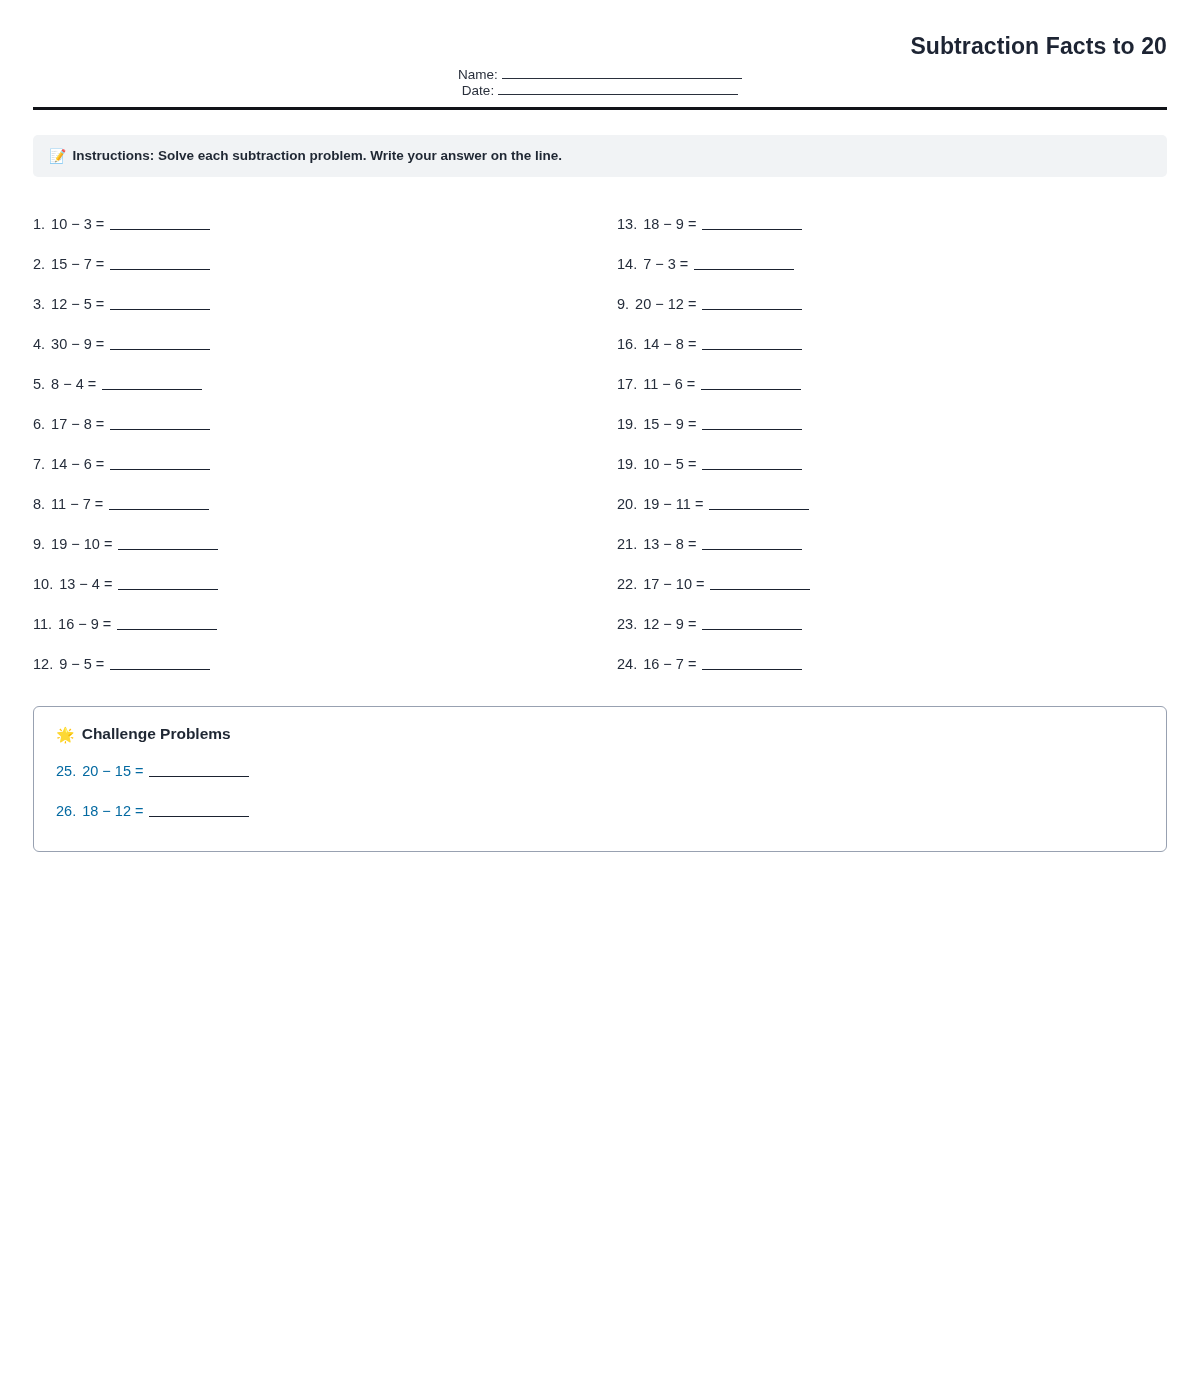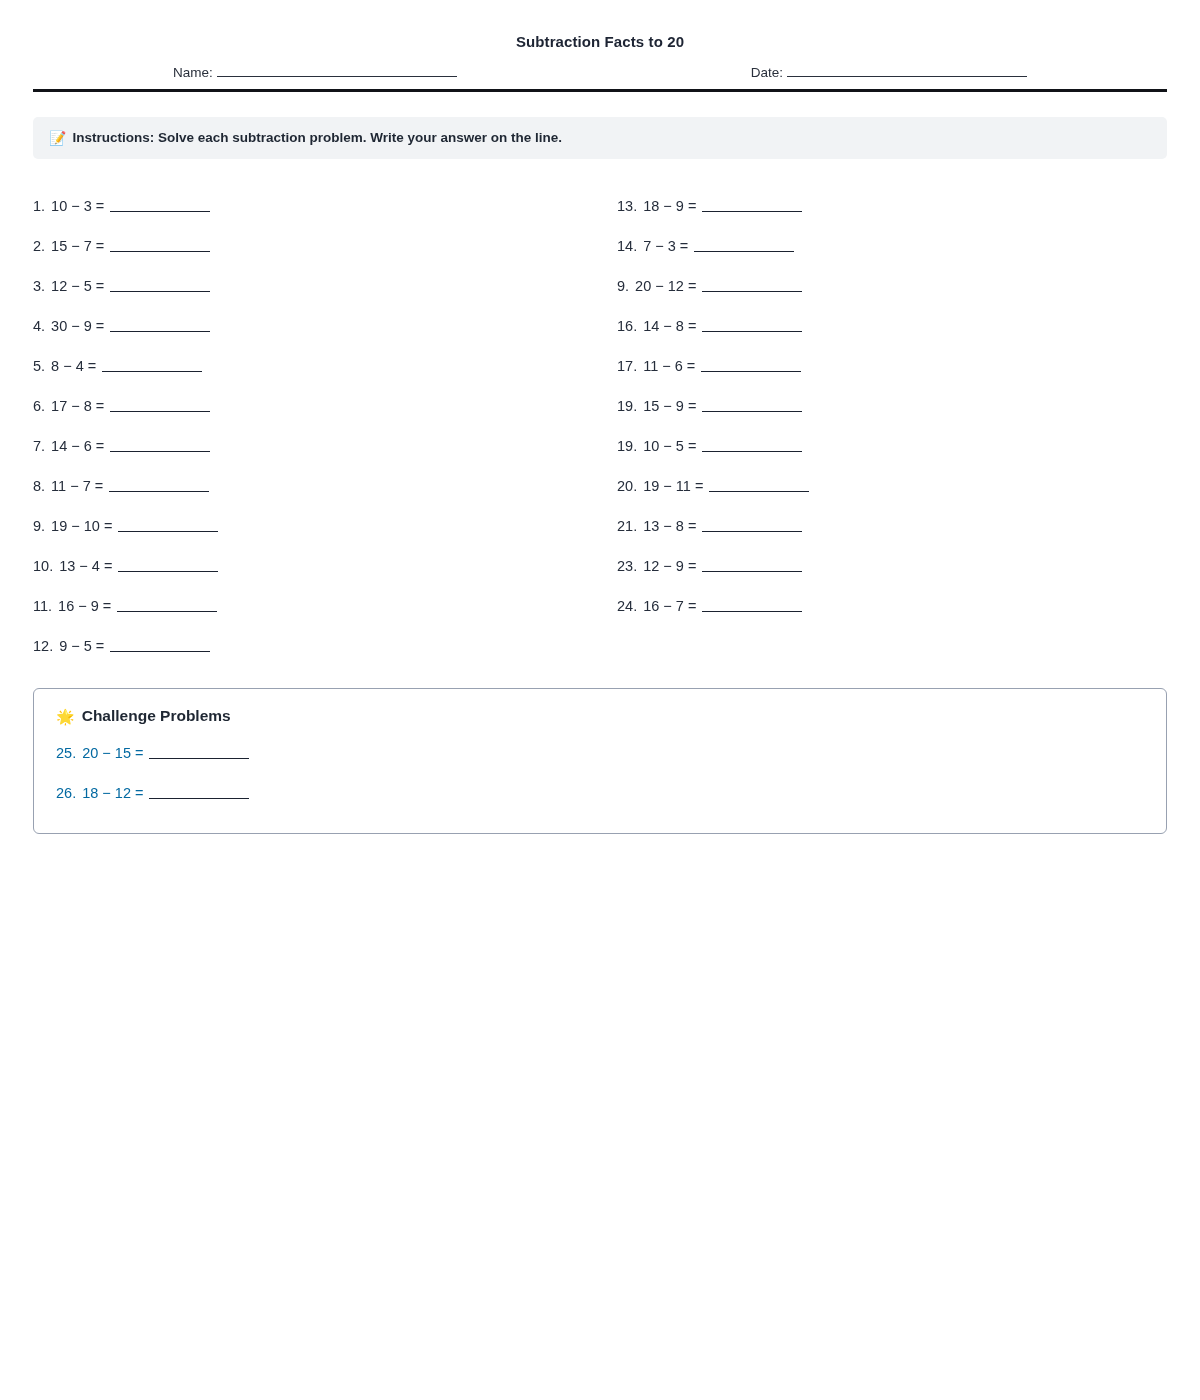--- a/index.html
+++ b/index.html
@@ -15,35 +15,36 @@
     -webkit-font-smoothing: antialiased;
   }
   .page {
     position: relative;
     width: 1200px;
     height: 1400px;
     box-sizing: border-box;
     padding: 0 33px;
   }
   .worksheet-title {
-    text-align: center;
-    font-size: 15px;
+    text-align: right;
+    font-size: 23px;
     font-weight: bold;
     color: #1d2433;
     margin: 0;
     padding-top: 33px;
     letter-spacing: 0.1px;
   }
   .name-date-row {
     display: flex;
     justify-content: space-between;
     align-items: center;
-    margin-top: 14px;
+    margin-top: 6px;
     padding: 0 140px;
     box-sizing: border-box;
+    flex-direction: column;
   }
   .field {
     display: flex;
     align-items: baseline;
     font-size: 13.5px;
     color: #2a303c;
     white-space: nowrap;
   }
   .field-label {
     margin-right: 4px;
@@ -268,20 +269,25 @@
         <span class="problem-expression">20.</span>
         <span class="problem-expression">19 − 11 =</span>
         <span class="answer-blank"></span>
       </div>
       <div class="problem-row">
         <span class="problem-expression">21.</span>
         <span class="problem-expression">13 − 8 =</span>
         <span class="answer-blank"></span>
       </div>
       <div class="problem-row">
+        <span class="problem-expression">22.</span>
+        <span class="problem-expression">17 − 10 =</span>
+        <span class="answer-blank"></span>
+      </div>
+      <div class="problem-row">
         <span class="problem-expression">23.</span>
         <span class="problem-expression">12 − 9 =</span>
         <span class="answer-blank"></span>
       </div>
       <div class="problem-row">
         <span class="problem-expression">24.</span>
         <span class="problem-expression">16 − 7 =</span>
         <span class="answer-blank"></span>
       </div>
     </div>

